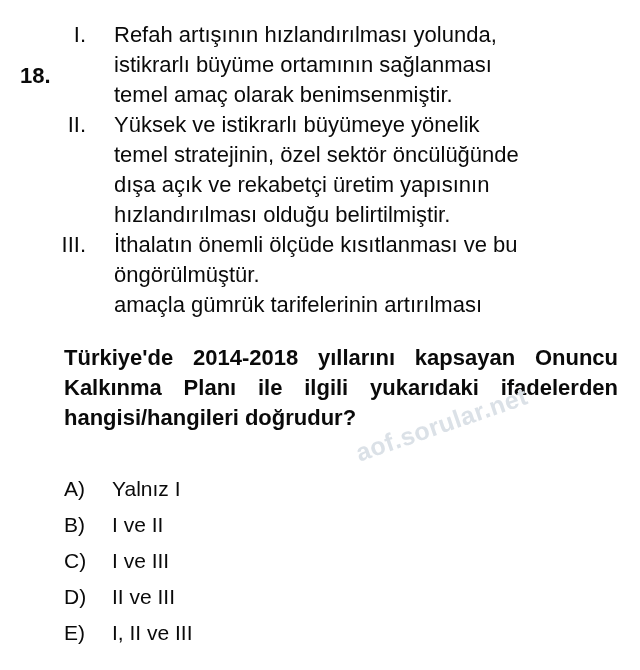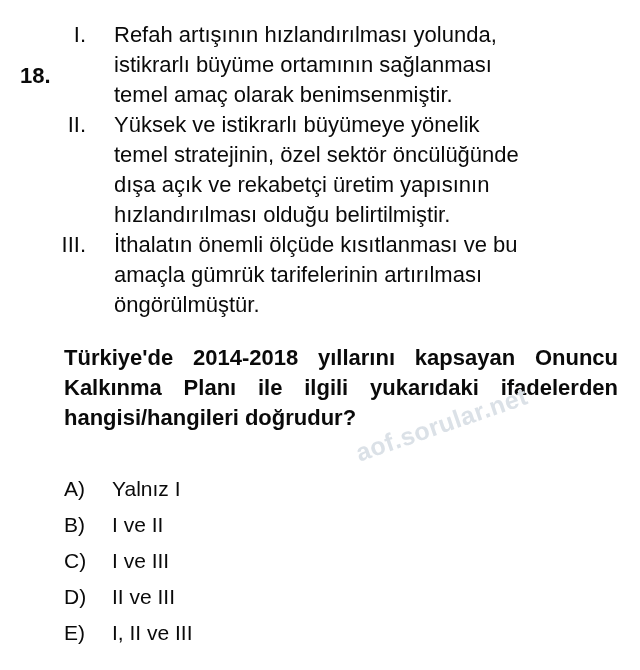--- a/index.html
+++ b/index.html
@@ -161,22 +161,22 @@
         <p class="justify">temel stratejinin, özel sektör öncülüğünde</p>
         <p>dışa açık ve rekabetçi üretim yapısının</p>
         <p>hızlandırılması olduğu belirtilmiştir.</p>
       </div>
     </div>
 
     <div class="stem-item">
       <div class="stem-marker">III.</div>
       <div class="stem-text">
         <p>İthalatın önemli ölçüde kısıtlanması ve bu</p>
+        <p>öngörülmüştür.</p>
         <p>amaçla gümrük tarifelerinin artırılması</p>
-        <p>öngörülmüştür.</p>
       </div>
     </div>
 
   </div>
 
   <div class="prompt">Türkiye'de 2014-2018 yıllarını kapsayan Onuncu Kalkınma Planı ile ilgili yukarıdaki ifadelerden hangisi/hangileri doğrudur?</div>
 
   <div class="options">
 
     <div class="option">

